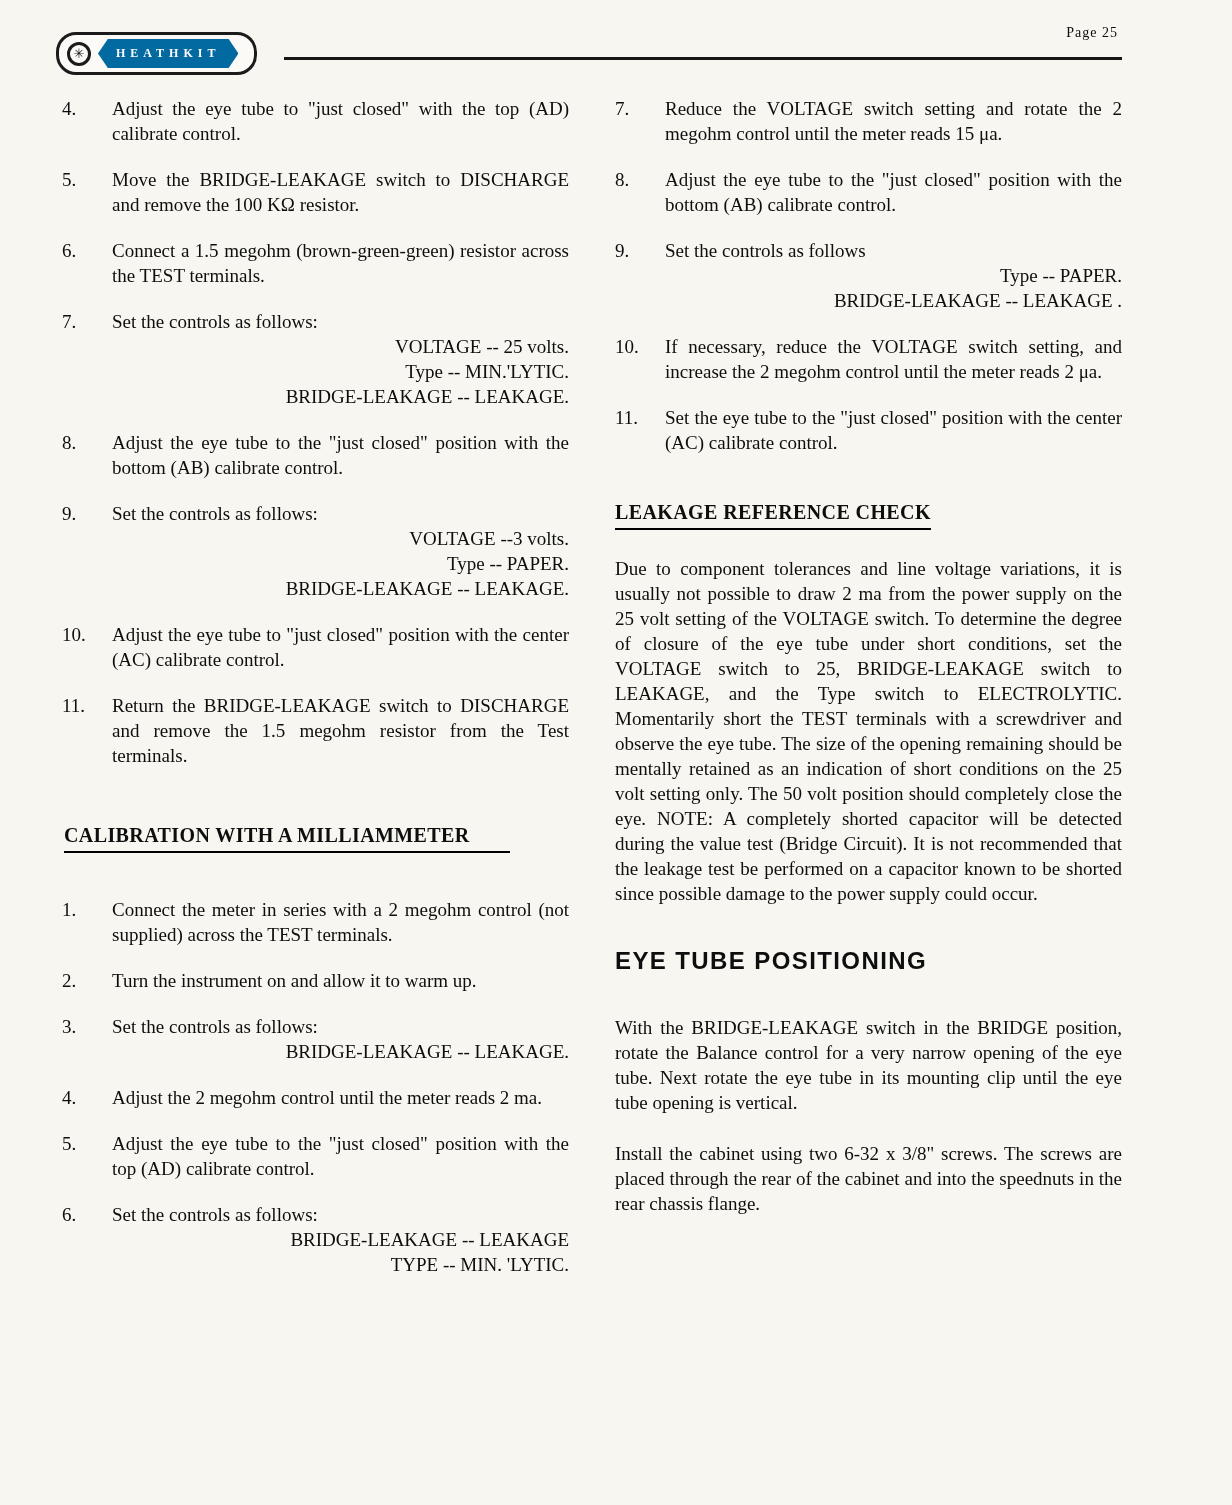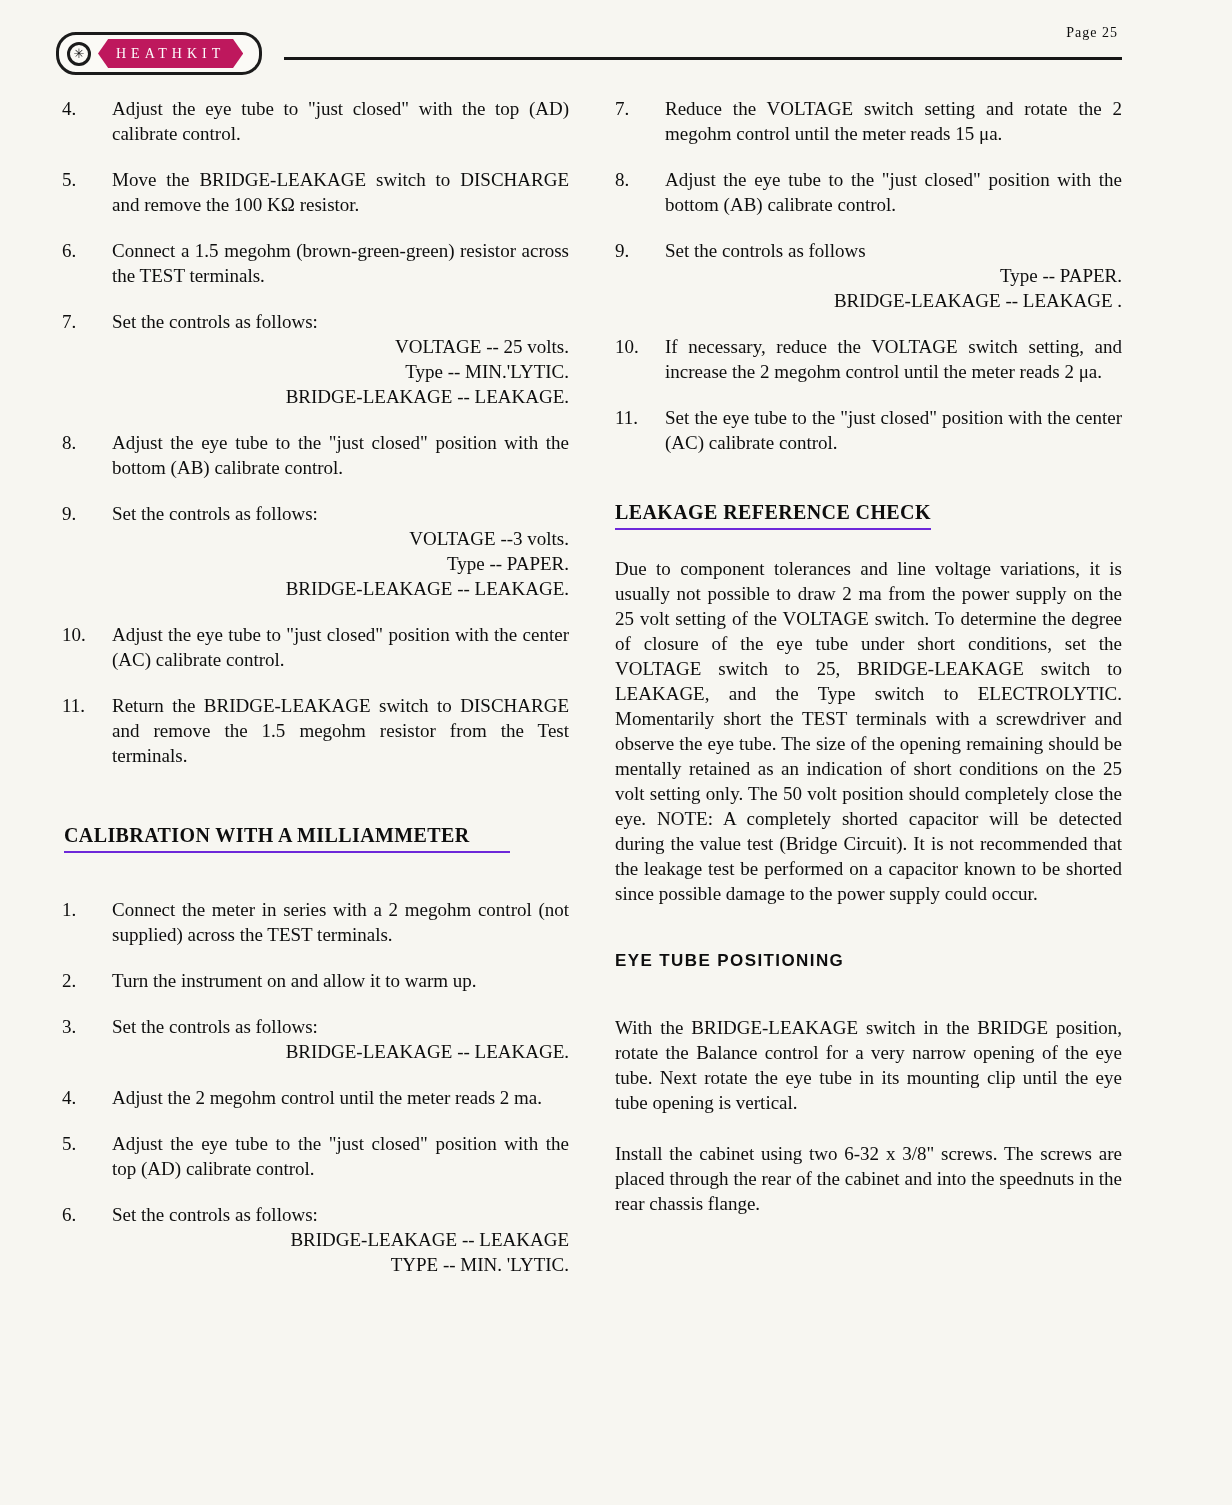--- a/index.html
+++ b/index.html
@@ -20,50 +20,50 @@
     display:flex; align-items:center; gap:7px;
     border:3px solid #1b1b1b; border-radius:20px;
     padding:4px 16px 4px 8px; background:#fbfaf6;
   }
   .logo-atom {
     width:24px; height:24px; border:3px solid #1b1b1b; border-radius:50%;
     display:inline-flex; align-items:center; justify-content:center;
     font-size:13px; color:#1b1b1b; background:#fbfaf6; line-height:1;
   }
   .logo-banner {
-    background:#be185d; color:#fdfdfd;
-    font-size:14px; letter-spacing:5px; font-weight:normal;
+    background:#0369a1; color:#fdfdfd;
+    font-size:12px; letter-spacing:5px; font-weight:bold;
     padding:2px 18px;
     clip-path:polygon(0 50%, 7% 0, 93% 0, 100% 50%, 93% 100%, 7% 100%);
     white-space:nowrap;
   }
   .page-number { position:absolute; right:114px; top:20px; font-size:14px; letter-spacing:1px; }
   .head-rule { position:absolute; left:284px; top:57px; width:838px; height:3px; background:#171717; }
 
   
   .content { display:flex; gap:46px; padding:0 58px 0 62px; }
   .col { width:507px; }
 
   
   .item { display:flex; margin-bottom:21px; }
   .num { flex:0 0 50px; }
   .itext { flex:1; text-align:justify; }
   .sub { padding-left:46px; text-align:right; }
 
   
   .serif-heading {
     font-weight:bold; font-size:20px; letter-spacing:0.4px;
-    border-bottom:2px solid #6d28d9; display:inline-block;
+    border-bottom:2px solid #000000; display:inline-block;
     padding-bottom:3px; margin:34px 0 44px 2px;
   }
   .serif-heading.ext-rule { padding-right:40px;text-align:center; }
   .serif-heading.tight { margin:24px 0 26px 0; }
   .sans-heading {
     font-family:"Liberation Sans", sans-serif;
-    font-weight:bold; font-size:17px; letter-spacing:1.4px;
+    font-weight:bold; font-size:24px; letter-spacing:1.4px;
     margin:42px 0 42px 0; display:block;
   }
 
   
   .para { text-align:justify; margin-bottom:26px; }
 </style>
 </head>
 <body>
 
 <div class="header">

